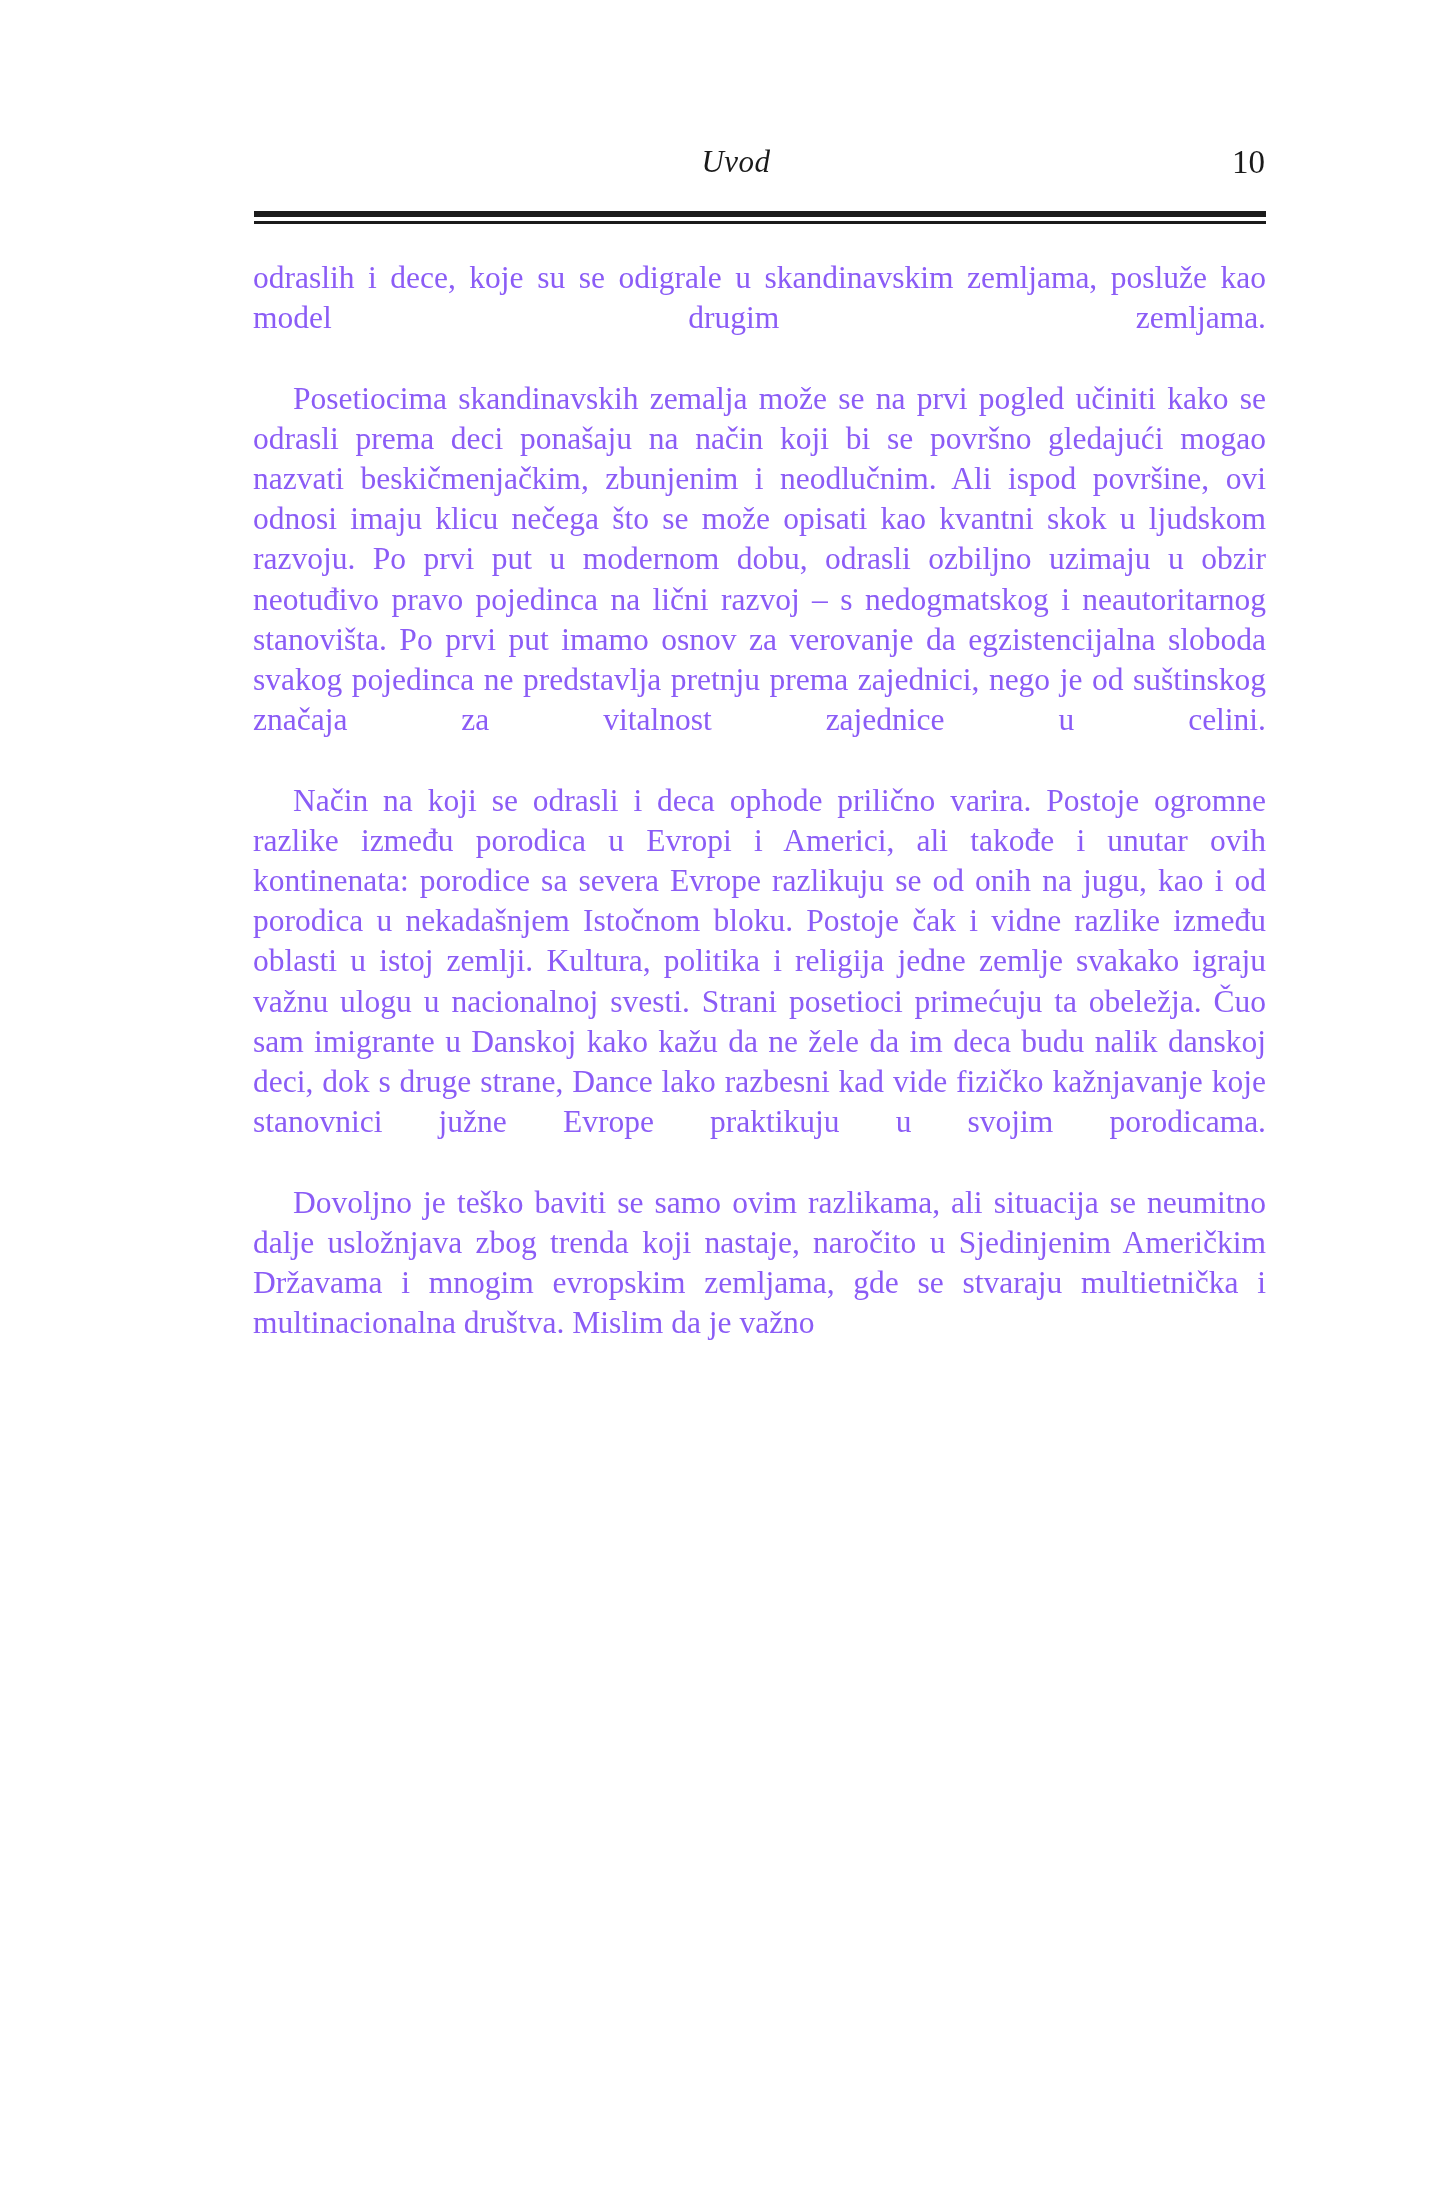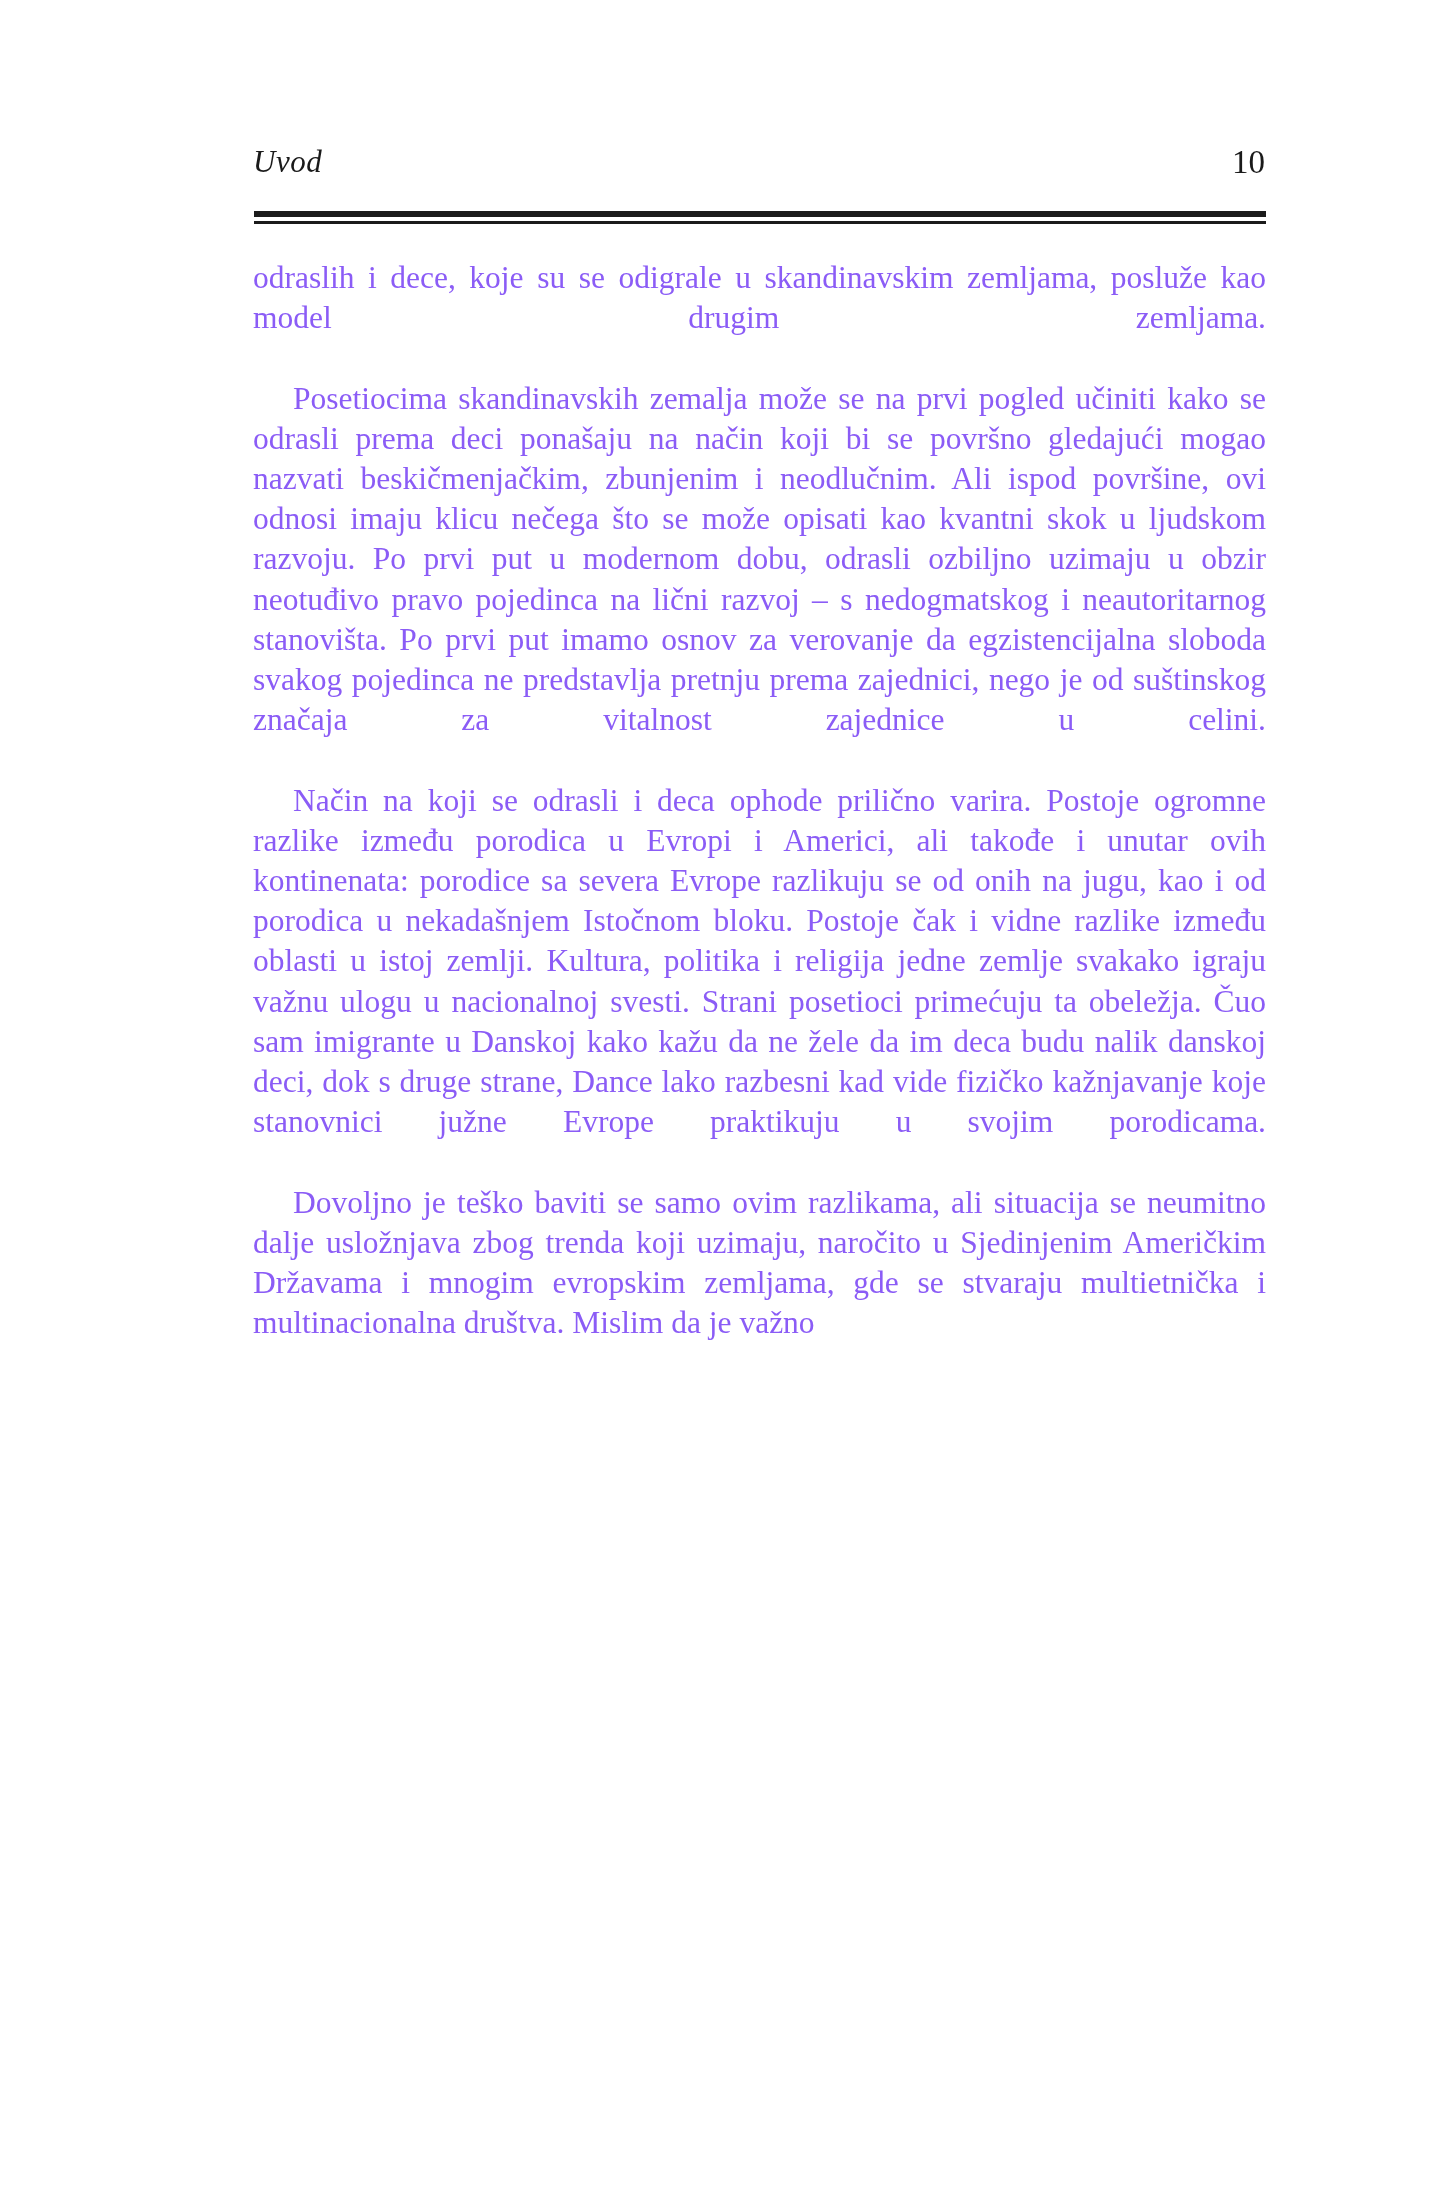--- a/index.html
+++ b/index.html
@@ -30,20 +30,21 @@
     left: 253px;
     top: 140px;
     width: 1012px;
     height: 56px;
   }
   .rh-title {
     position: absolute;
     left: 0;
     right: 0;
     top: 0;
+    text-align: center;
     font-style: italic;
     font-size: 31px;
     letter-spacing: 0.5px;
     color: #1a1a1a;
     line-height: 44px;
     padding-right: 46px;
   }
   .rh-folio {
     position: absolute;
     right: 0;
@@ -120,16 +121,16 @@
   <div class="head-rule">
     <div class="bar-thick"></div>
     <div class="bar-gap"></div>
     <div class="bar-thin"></div>
   </div>
 
   <div class="textblock">
     <p class="para">odraslih i dece, koje su se odigrale u skandinavskim zemljama, posluže kao model drugim zemljama.</p>
     <p class="para indent">Posetiocima skandinavskih zemalja može se na prvi pogled učiniti kako se odrasli prema deci ponašaju na način koji bi se površno gledajući mogao nazvati beskičmenjačkim, zbunjenim i neodlučnim. Ali ispod površine, ovi odnosi imaju klicu nečega što se može opisati kao kvantni skok u ljudskom razvoju. Po prvi put u modernom dobu, odrasli ozbiljno uzimaju u obzir neotuđivo pravo pojedinca na lični razvoj – s nedogmatskog i neautoritarnog stanovišta. Po prvi put imamo osnov za verovanje da egzistencijalna sloboda svakog pojedinca ne predstavlja pretnju prema zajednici, nego je od suštinskog značaja za vitalnost zajednice u celini.</p>
     <p class="para indent">Način na koji se odrasli i deca ophode prilično varira. Postoje ogromne razlike između porodica u Evropi i Americi, ali takođe i unutar ovih kontinenata: porodice sa severa Evrope razlikuju se od onih na jugu, kao i od porodica u nekadašnjem Istočnom bloku. Postoje čak i vidne razlike između oblasti u istoj zemlji. Kultura, politika i religija jedne zemlje svakako igraju važnu ulogu u nacionalnoj svesti. Strani posetioci primećuju ta obeležja. Čuo sam imigrante u Danskoj kako kažu da ne žele da im deca budu nalik danskoj deci, dok s druge strane, Dance lako razbesni kad vide fizičko kažnjavanje koje stanovnici južne Evrope praktikuju u svojim porodicama.</p>
-    <p class="para indent cont">Dovoljno je teško baviti se samo ovim razlikama, ali situacija se neumitno dalje usložnjava zbog trenda koji uzimaju, naročito u Sjedinjenim Američkim Državama i mnogim evropskim zemljama, gde se stvaraju multietnička i multinacionalna društva. Mislim da je važno</p>
+    <p class="para indent cont">Dovoljno je teško baviti se samo ovim razlikama, ali situacija se neumitno dalje usložnjava zbog trenda koji nastaje, naročito u Sjedinjenim Američkim Državama i mnogim evropskim zemljama, gde se stvaraju multietnička i multinacionalna društva. Mislim da je važno</p>
   </div>
 
 </div>
 
 </body></html>

